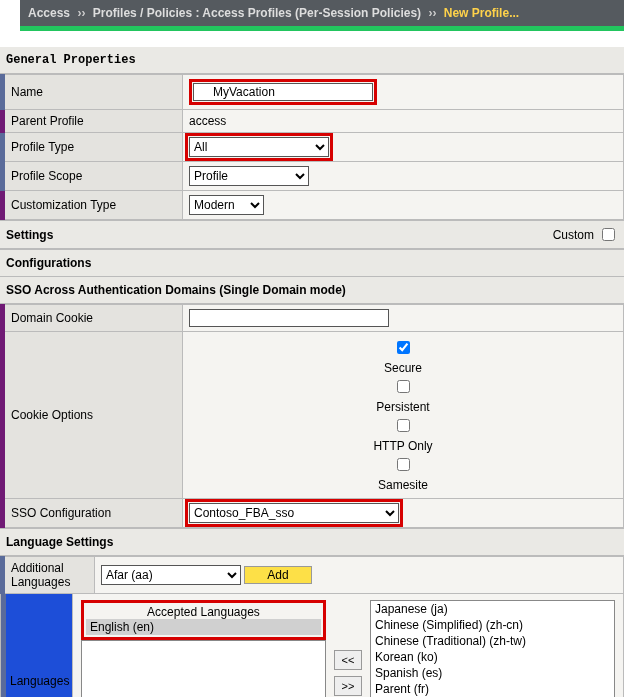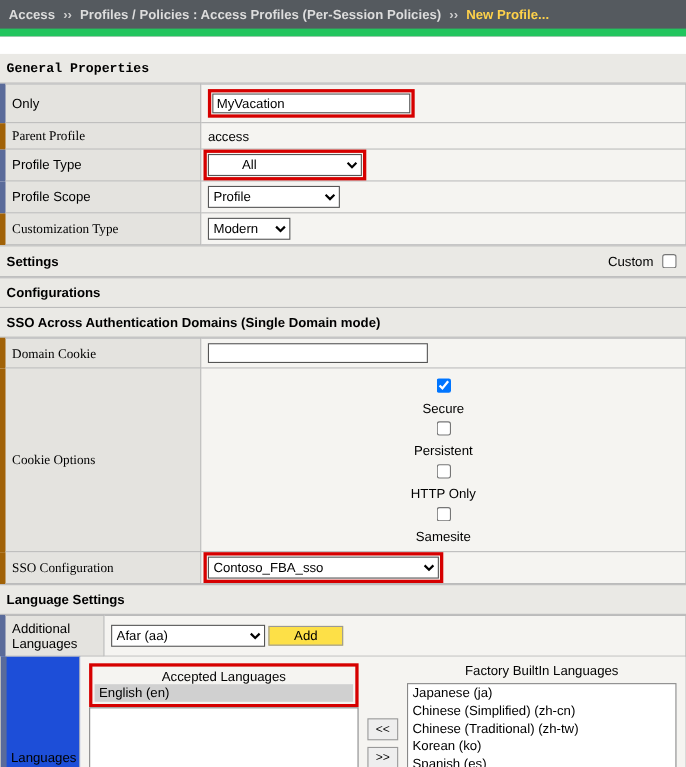--- a/index.html
+++ b/index.html
@@ -10,21 +10,22 @@
     background: #fff;
     color: #000;
     width: 624px;
   }
   .breadcrumb {
     background: #555a5f;
     color: #ddd;
     padding: 6px 8px;
     font-size: 12px;
     font-weight: bold;
-    border-bottom: 7px solid #22c55e;
+    border-bottom: 5px solid #22c55e;
+    margin-left: 20px;
   }
   .breadcrumb .sep { color: #ccc; margin: 0 4px; }
   .breadcrumb .current { color: #ffd24a; }
   .section-title {
     background: #eae9e5;
     font-weight: bold;
     padding: 6px 6px;
     border-bottom: 1px solid #bbb;
     border-top: 1px solid #bbb;
   }
@@ -46,26 +47,26 @@
     padding: 6px 6px;
     border-bottom: 1px solid #bbb;
   }
   table.form { width: 100%; border-collapse: collapse; }
   table.form td { border: 1px solid #bbb; padding: 4px 6px; vertical-align: middle; }
   table.form td.label {
     background: #e4e3df;
     width: 180px;
     border-left: 5px solid #5a6b9a;
   }
-  table.form td.label.plain { border-left: 5px solid #a16207; font-family: Liberation Serif, serif; }
+  table.form td.label.plain { border-left: 5px solid #701a75; }
   table.form td.value { background: #f5f4f1; }
   input[type="text"].fld {
     width: 180px;
     border: 1px solid #555;
-    padding: 1px 3px;
+    padding: 1px 19px;
     font-size: 12px;
     height: 18px;
     background:#fff;
   }
   select.fld {
     border: 1px solid #555;
     font-size: 12px;
     background:#fff;
     height: 20px;
   }
@@ -130,35 +131,35 @@
   <span class="sep">››</span>
   <span>Profiles / Policies : Access Profiles (Per-Session Policies)</span>
   <span class="sep">››</span>
   <span class="current">New Profile...</span>
 </div>
 
 <div class="section-title first">General Properties</div>
 <table class="form">
   <tbody>
       <tr>
-    <td class="label">Only</td>
+    <td class="label">Name</td>
     <td class="value">
       <span class="hl-red-wide">
         <input type="text" class="fld" value="MyVacation" style="">
       </span>
     </td>
   </tr>
   <tr>
     <td class="label plain">Parent Profile</td>
     <td class="value">access</td>
   </tr>
   <tr>
     <td class="label">Profile Type</td>
     <td class="value">
-      <select class="fld hl-red" style="width:140px;padding-left:26px;">
+      <select class="fld hl-red" style="width:140px;">
         <option>All</option>
       </select>
     </td>
   </tr>
   <tr>
     <td class="label">Profile Scope</td>
     <td class="value">
       <select class="fld" style="width:120px;">
         <option>Profile</option>
       </select>
@@ -249,21 +250,20 @@
           <h4>Accepted Languages</h4>
           <div class="sel-line">English (en)</div>
         </div>
         <div class="listbox" style="height:118px;"></div>
       </div>
       <div class="mover">
         <button>&lt;&lt;</button>
         <button>&gt;&gt;</button>
       </div>
       <div class="col">
-        <h4>Factory BuiltIn Languages</h4>
         <div class="listbox">
           <div class="item">Japanese (ja)</div>
           <div class="item">Chinese (Simplified) (zh-cn)</div>
           <div class="item">Chinese (Traditional) (zh-tw)</div>
           <div class="item">Korean (ko)</div>
           <div class="item">Spanish (es)</div>
           <div class="item">Parent (fr)</div>
           <div class="item">German (de)</div>
         </div>
       </div>

